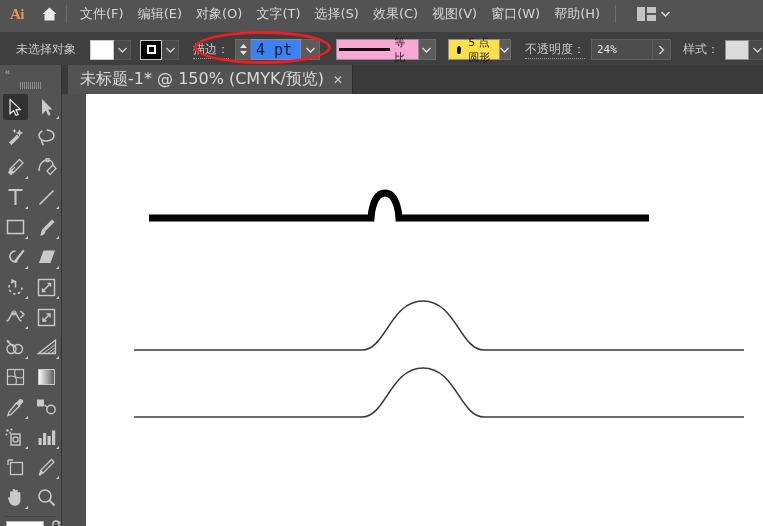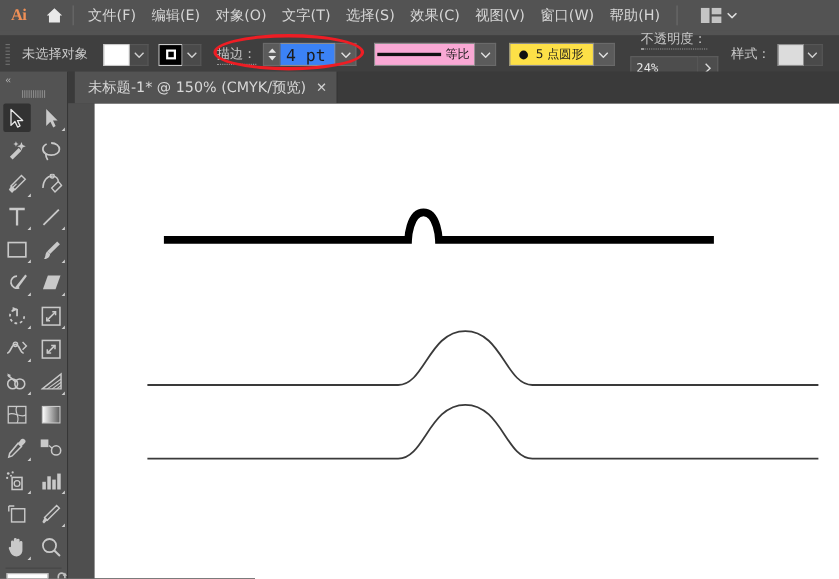--- a/index.html
+++ b/index.html
@@ -149,21 +149,21 @@
     background: #3a3a3a;
   }
   .doc-tab {
     position: absolute; left: 68px; top: 0; height: 29px;
     background: #535353;
     display: flex; align-items: center; gap: 9px;
     padding: 0 9px 0 12px;
     border-right: 1px solid #2e2e2e;
   }
   .doc-tab-title {
-    color: #d8d8d8; font-size: 13px; white-space: nowrap;
+    color: #d8d8d8; font-size: 16px; white-space: nowrap;
     font-family: "DejaVu Sans", sans-serif;
   }
   .tab-close { color: #cfcfcf; font-size: 12px; line-height: 1; }
 
   
   .toolbar {
     position: absolute; left: 0; top: 65px; width: 62px; height: 461px;
     background: #535353;
     border-right: 1px solid #333;
   }
@@ -322,21 +322,21 @@
         <div class="brush-dot"></div>
         <div class="brush-txt">5 点圆形</div>
       </div>
       <div class="combo-arrow">
         <svg width="9" height="6" viewBox="0 0 9 6">
           <path d="M0.5 1 L4.5 5 L8.5 1" stroke="#e0e0e0" stroke-width="1.3" fill="none"></path>
         </svg>
       </div>
     </div>
 
-    <div style="display:flex; align-items:center; gap:6px; margin-left:14px;flex-direction:column;">
+    <div style="display:flex; align-items:center; gap:6px; margin-left:14px;">
       <div class="ob-label-ul">不透明度：</div>
       <div style="display:flex; align-items:center;">
         <div class="opacity-field">24%</div>
         <div class="opacity-arrow">
           <svg width="7" height="10" viewBox="0 0 7 10">
             <path d="M1.5 1 L5.5 5 L1.5 9" stroke="#d8d8d8" stroke-width="1.3" fill="none"></path>
           </svg>
         </div>
       </div>
     </div>

